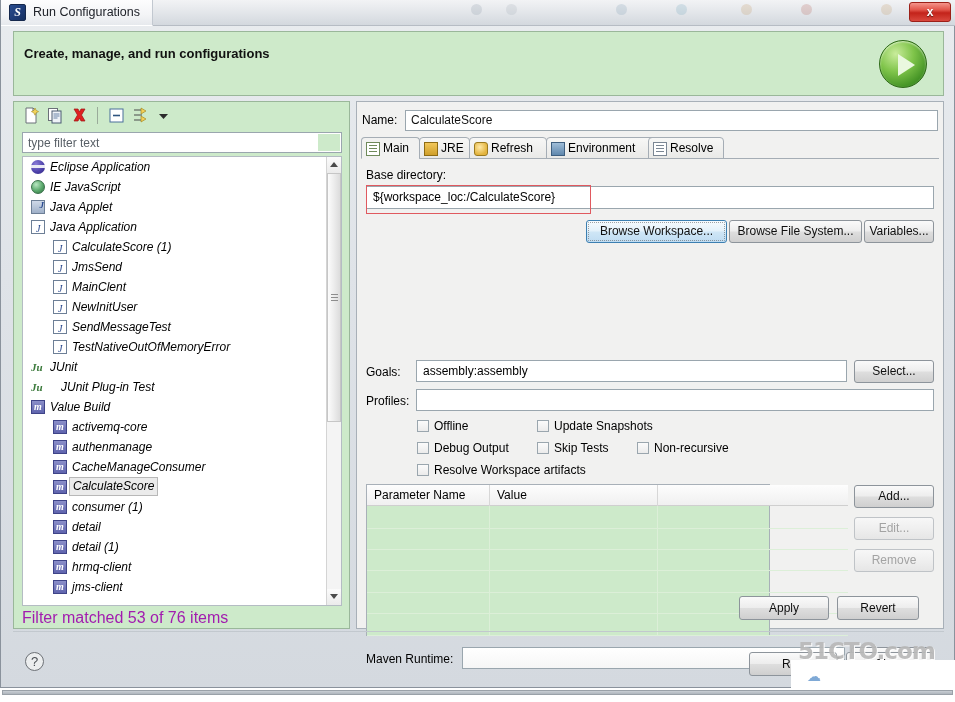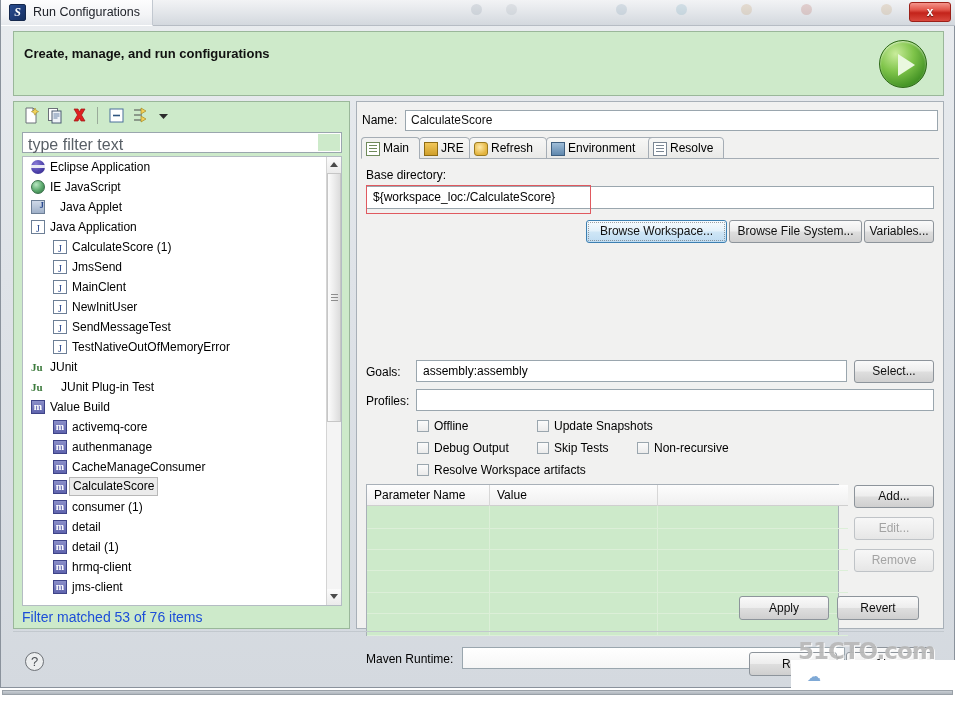--- a/index.html
+++ b/index.html
@@ -127,39 +127,39 @@
 
   
   #filter-box {
     position: absolute; left: 8px; top: 30px;
     width: 320px; height: 21px;
     background: #ffffff;
     border: 1px solid #9aa6ae;
   }
   #filter-input {
     position: absolute; left: 5px; top: 3px;
-    font-size: 16px; color: #585f66; text-align: right;
+    font-size: 12px; color: #585f66; text-align: right;
   }
   #filter-clear {
     position: absolute; right: 1px; top: 1px;
     width: 22px; height: 17px;
     background: #cdeaca;
   }
 
   
   #tree-wrap {
     position: absolute; left: 8px; top: 54px;
     width: 320px; height: 450px;
     background: #ffffff;
     border: 1px solid #b4bcc3;
     overflow: hidden;
   }
   #tree-list {
     position: absolute; left: 0; top: 0;
-    width: 304px; height: 448px;
+    width: 304px; height: 448px; font-style: italic;
   }
   .tree-item {
     position: relative;
     height: 20px;
     line-height: 20px;
     font-size: 12px;
     white-space: nowrap;
     cursor: pointer;
   }
   .tree-item .tlabel { position: absolute; top: 0; }
@@ -256,21 +256,21 @@
     cursor: pointer;
   }
   #sb-thumb::after {
     content:""; position:absolute; left:3px; top:50%; margin-top:-4px;
     width:7px; height:7px;
     background: repeating-linear-gradient(180deg,#8d8d8d 0 1px, transparent 1px 3px);
   }
 
   #filter-status {
     position: absolute; left: 8px; top: 507px;
-    font-size: 14px; color: #1d4ed8;
+    font-size: 16px; color: #a21caf;
   }
 
   
   #right-panel {
     position: absolute; left: 355px; top: 101px;
     width: 588px; height: 528px;
     background: #f1f1f0;
     border: 1px solid #a8b0b8;
   }
   #name-row {
@@ -400,21 +400,21 @@
     position: absolute; left: 0; top: 1px;
     width: 12px; height: 12px;
     background: linear-gradient(180deg,#fbfbfb 0%, #ebebeb 100%);
     border: 1px solid #9aa6ae;
   }
   .cbox .ctext { position: absolute; left: 17px; top: 0; }
 
   
   #ptable {
     position: absolute; left: 9px; top: 382px;
-    width: 473px; height: 152px;
+    width: 404px; height: 152px;
     background: #cdeaca;
     border: 1px solid #a8b0b8;
   }
   #ptable-head {
     position: absolute; left: 0; top: 0;
     width: 481px; height: 21px;
     background: linear-gradient(180deg,#fdfdfd 0%, #f0f0f0 100%);
     border-bottom: 1px solid #cfcfcf;
   }
   .th {
@@ -605,21 +605,21 @@
           <div class="tree-item">
             <span class="ticon ic-eclipse" style="left: 8px;"></span>
             <span class="tlabel" style="left: 27px;">Eclipse Application</span>
           </div>
           <div class="tree-item">
             <span class="ticon ic-globe" style="left: 8px;"></span>
             <span class="tlabel" style="left: 27px;">IE JavaScript</span>
           </div>
           <div class="tree-item">
             <span class="ticon ic-applet" style="left: 8px;"></span>
-            <span class="tlabel" style="left: 37px; text-align: center;">Java Applet</span>
+            <span class="tlabel" style="left: 27px; text-align: center;">Java Applet</span>
           </div>
           <div class="tree-item">
             <span class="ticon ic-java" style="left: 8px;"></span>
             <span class="tlabel" style="left: 27px;">Java Application</span>
           </div>
           <div class="tree-item">
             <span class="ticon ic-java" style="left: 30px;"></span>
             <span class="tlabel" style="left: 49px;">CalculateScore (1)</span>
           </div>
           <div class="tree-item">

